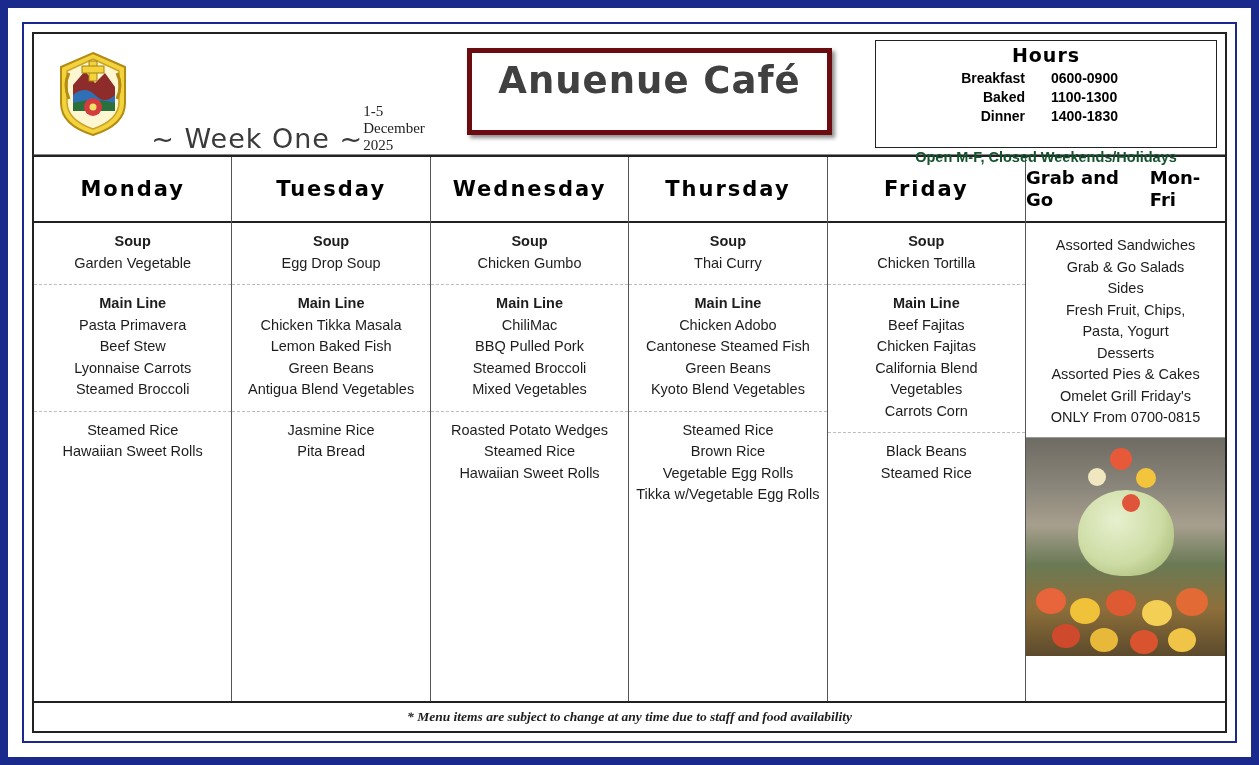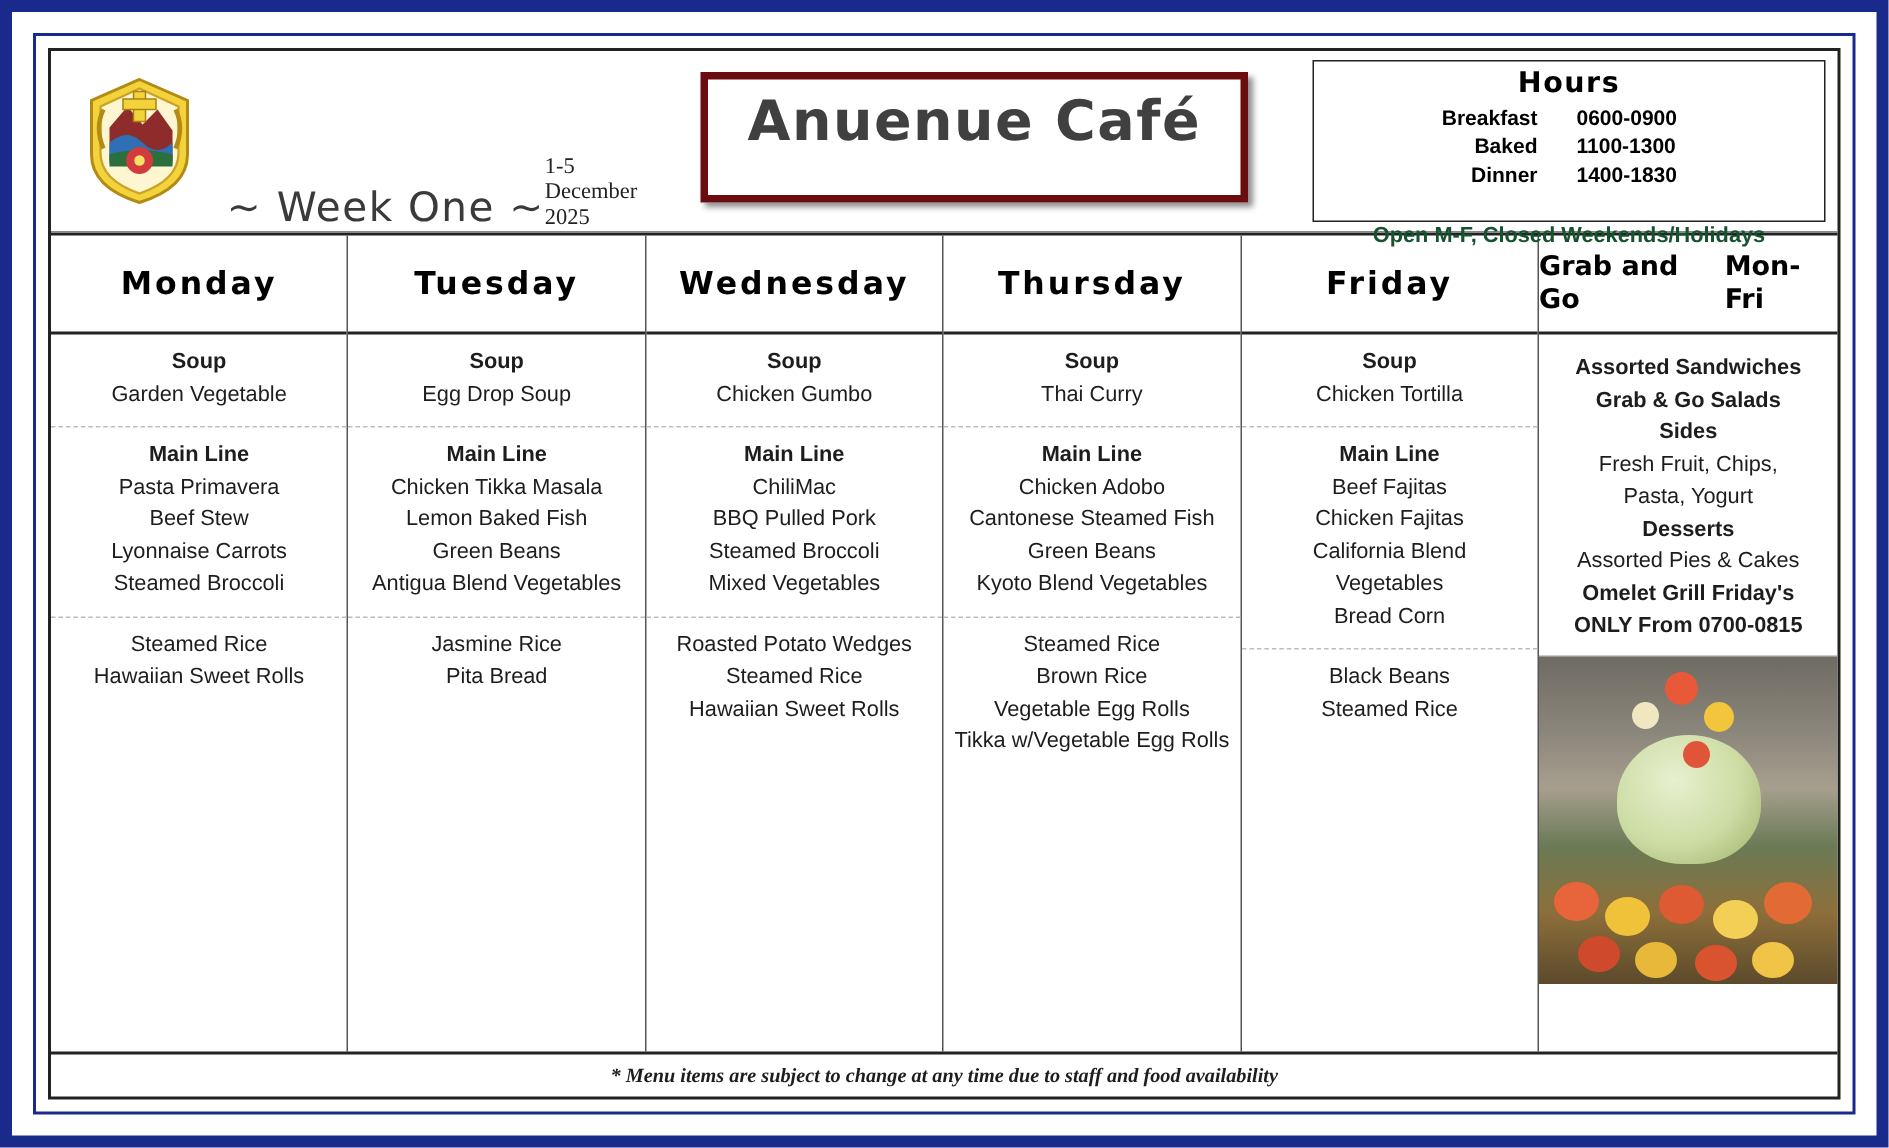--- a/index.html
+++ b/index.html
@@ -223,21 +223,21 @@
     box-sizing: border-box;
   }
   .gg-body {
     padding: 12px 6px 0 6px;
     text-align: center;
     font-size: 14.5px;
     line-height: 21.5px;
     color: #1d1d1d;
     box-sizing: border-box;
   }
-  .gg-body .b { font-weight: bold; display: block; }
+  .gg-body .b { font-weight: normal; display: block; }
   .gg-body .n { display: block; }
   .gg-gap { height: 11px; }
   .gg-photo {
     margin: 8px 0 0 0;
     height: 218px;
     background: linear-gradient(180deg, #6e6b63 0%, #8a857a 22%, #a79f8e 40%, #6a7a55 58%, #8d6f3a 78%, #5c4a2c 100%);
     position: relative;
     overflow: hidden;
     border-top: 1px solid #9a9a9a;
   }
@@ -417,21 +417,21 @@
           <span class="lbl">Soup</span>
           <span class="itm">Chicken Tortilla</span>
         </div>
         <div class="sect dashed">
           <span class="lbl">Main Line</span>
           <span class="itm">Beef Fajitas</span>
           <span class="itm">Chicken Fajitas</span>
           <span class="gap"></span>
           <span class="itm">California Blend</span>
           <span class="itm">Vegetables</span>
-          <span class="itm">Bread Corn</span>
+          <span class="itm">Carrots Corn</span>
         </div>
         <div class="sect dashed">
           <span class="itm">Black Beans</span>
           <span class="itm">Steamed Rice</span>
         </div>
       </div>
 
       <div class="gg-col">
         <div class="gg-head">
           <span>Grab and Go</span>

